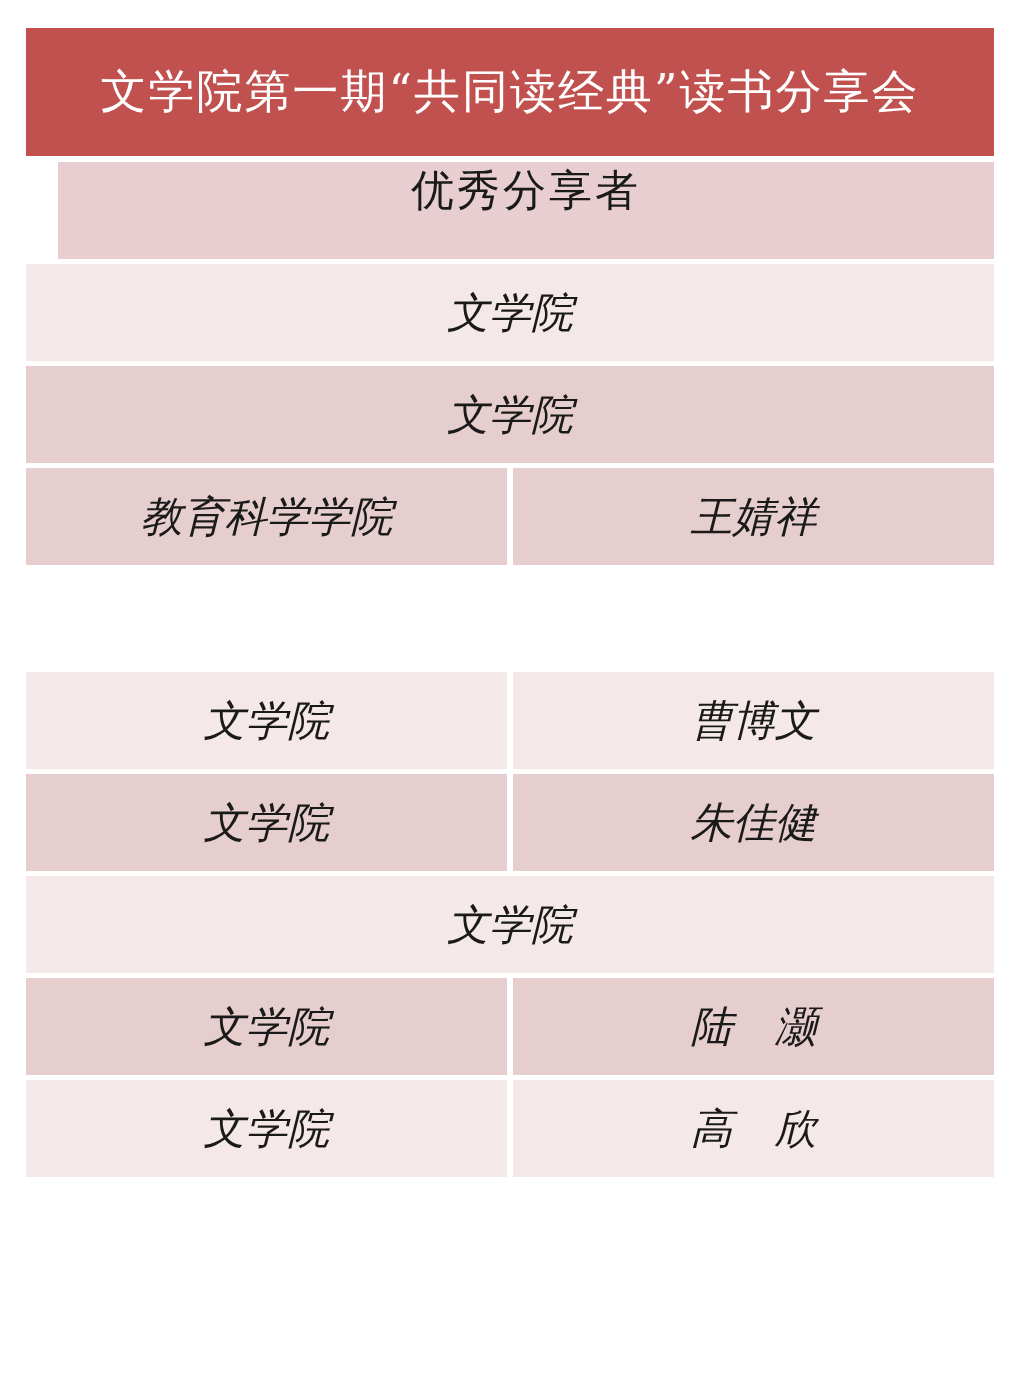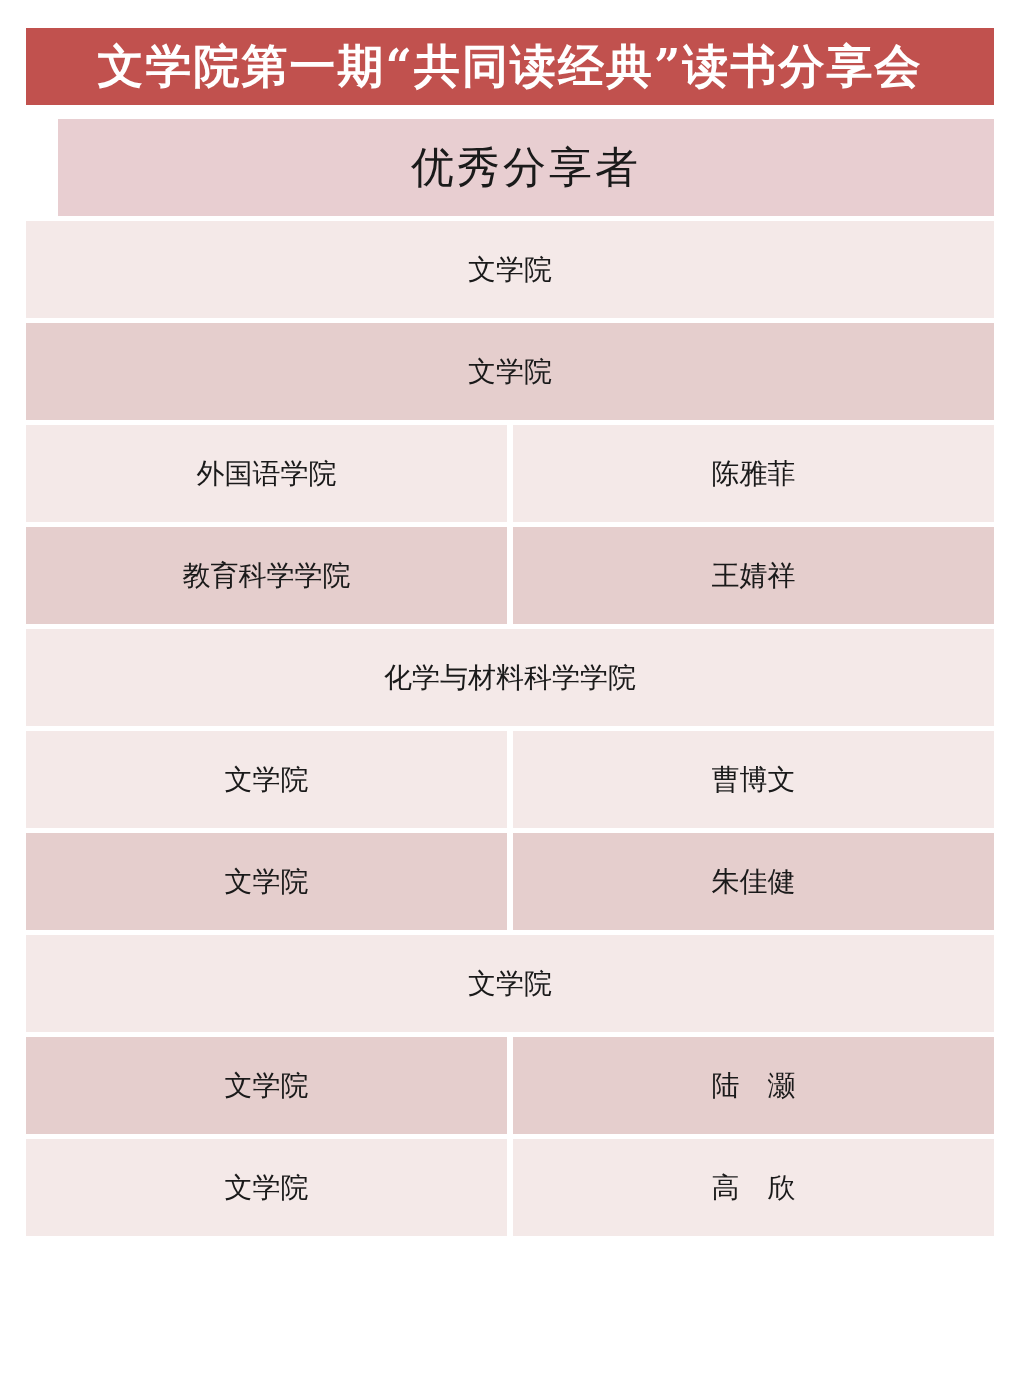--- a/index.html
+++ b/index.html
@@ -15,59 +15,60 @@
     background: #ffffff;
     overflow: hidden;
   }
   .award-table {
     position: absolute;
     left: 26px;
     top: 28px;
     width: 968px;
   }
   .title-bar {
-    height: 77px;
-    margin-bottom: 14px;
+    height: 128px;
+    margin-bottom: 6px;
     background: var(--title-bg, #c1514e);
     color: var(--title-text, #ffffff);
     display: flex;
     align-items: center;
     justify-content: center;
     font-size: 46px;
-    font-weight: bold;
+    font-weight: normal;
     letter-spacing: 2px;
     white-space: nowrap;
   }
   .section-header {
     height: 97px;
     margin-bottom: 5px;
     background: var(--section-bg, #e8ced1);
     display: flex;
-    align-items: center;
+    align-items: flex-start;
     justify-content: center;
     font-size: 43px;
     color: var(--body-text, #1a1a1a);
     letter-spacing: 3px;
     margin-left: 32px;
   }
   .row {
     display: flex;
     gap: 6px;
     height: 97px;
     margin-bottom: 5px;
   }
   .row:last-child { margin-bottom: 0; }
   .cell {
     flex: 1 1 0;
     display: flex;
     align-items: center;
     justify-content: center;
-    font-size: 28px;
+    font-size: 42px;
     color: var(--body-text, #1a1a1a);
     white-space: pre;
+    font-style: italic;
   }
   .row.light .cell { background: var(--row-light-bg, #f4e9e8); }
   .row.dark  .cell { background: var(--row-dark-bg,  #e5cecd); }
 </style>
 </head>
 <body>
 
 <div class="canvas">
   <div class="award-table">
 
@@ -78,30 +79,25 @@
     <div class="section-header">
       <span>优秀分享者</span>
     </div>
 
     <div class="row light">
       <div class="cell">文学院</div>
     </div>
     <div class="row dark">
       <div class="cell">文学院</div>
     </div>
-    <div class="row light">
-      <div class="cell">外国语学院</div>
-      <div class="cell">陈雅菲</div>
-    </div>
     <div class="row dark">
       <div class="cell">教育科学学院</div>
       <div class="cell">王婧祥</div>
     </div>
     <div class="row light">
-      <div class="cell">化学与材料科学学院</div>
     </div>
 
 
     <div class="row light">
       <div class="cell">文学院</div>
       <div class="cell">曹博文</div>
     </div>
     <div class="row dark">
       <div class="cell">文学院</div>
       <div class="cell">朱佳健</div>

